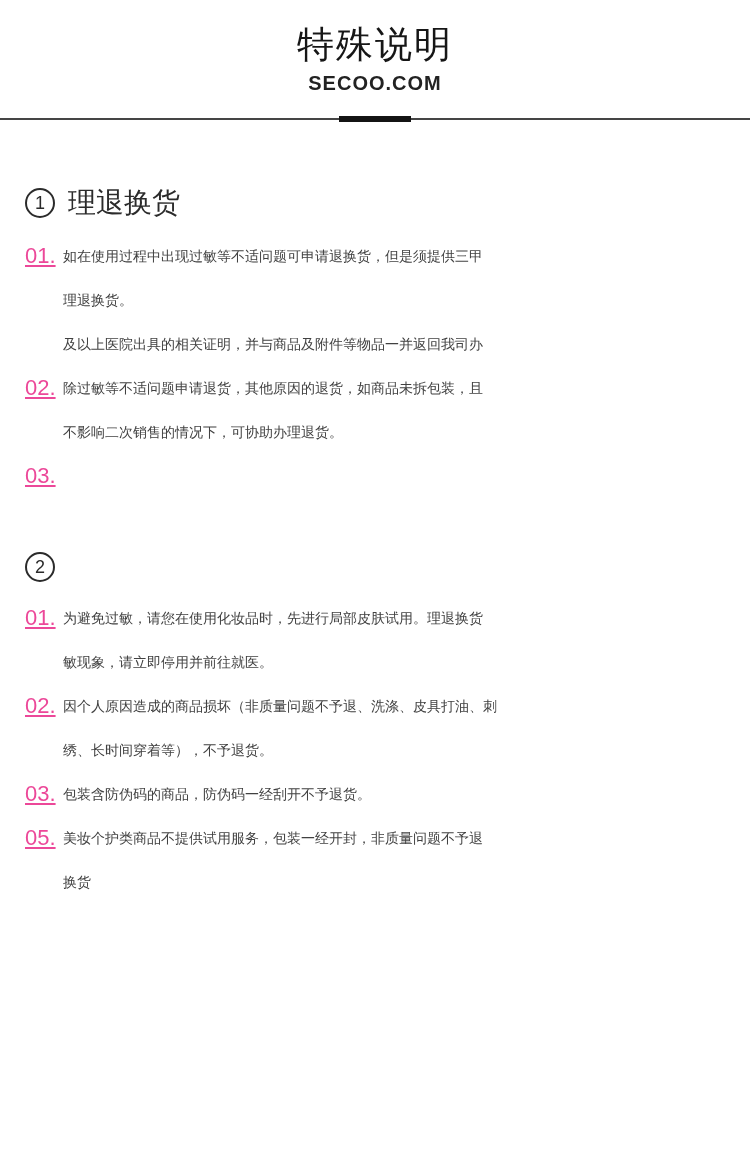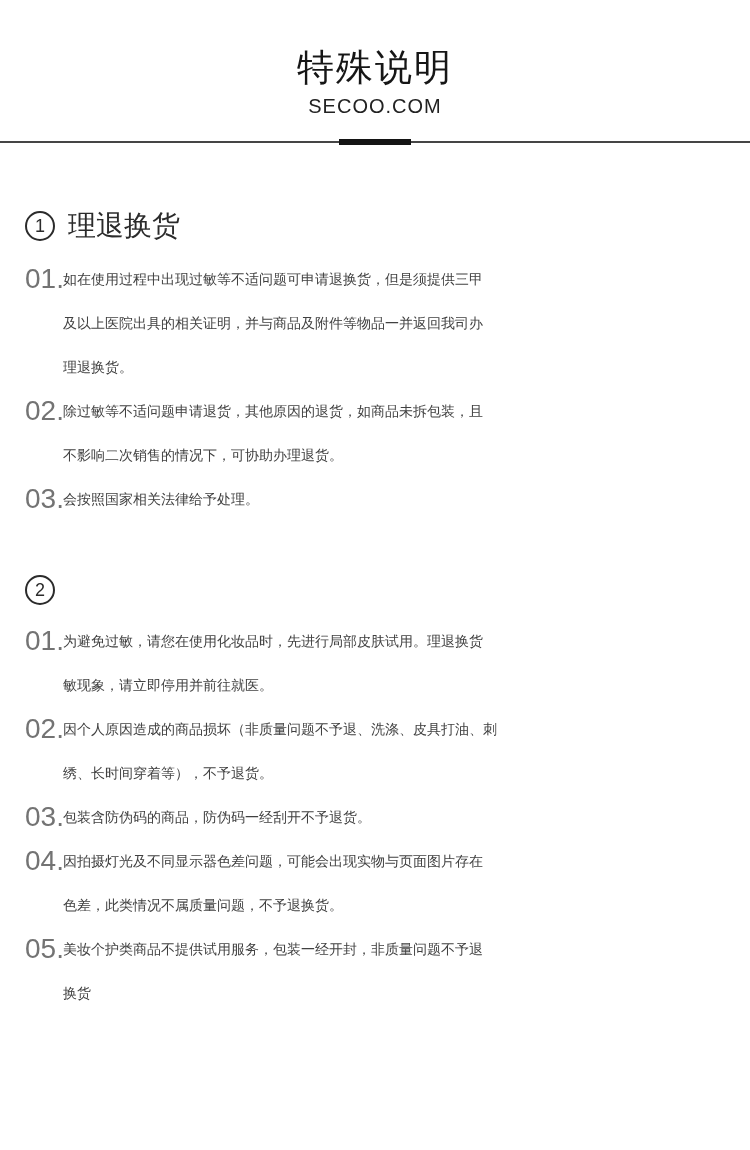--- a/index.html
+++ b/index.html
@@ -14,27 +14,26 @@
   .page { width: 750px; height: 1150px; background: #ffffff; }
 
   
   .header { text-align: center; padding-top: 24px; }
   .page-title {
     font-size: 37px;
     line-height: 42px;
     font-weight: 500;
     color: #161616;
     letter-spacing: 2px;
-    margin-top: 23px;
   }
   .brand-domain {
     margin-top: 5px;
     font-size: 20px;
     line-height: 24px;
-    font-weight: 400;
+    font-weight: 700;
     color: #222222;
     letter-spacing: 1px;
   }
 
   
   .divider {
     position: relative;
     margin-top: 23px;
     height: 2px;
     background: #454545;
@@ -74,23 +73,24 @@
     font-size: 18px;
     font-weight: 400;
     margin-right: 13px;
   }
 
   .items { margin-top: 14px; }
   .item { display: flex; }
   .item-num {
     flex: none;
     width: 38px;
-    font-size: 28px;
+    font-size: 22px;
     line-height: 44px;
-    color: #737373;
+    color: #ec4899;
+    text-decoration: underline;
   }
   .item-text {
     flex: 1;
     font-size: 14px;
     line-height: 44px;
     color: #414141;
   }
   .item-text .line { white-space: nowrap; }
 </style>
 </head>
@@ -110,35 +110,34 @@
   <div class="section section-return">
     <div class="section-heading">
       <span class="num-badge">1</span>
       <span>理退换货</span>
     </div>
     <div class="items">
       <div class="item">
         <div class="item-num">01.</div>
         <div class="item-text">
           <div class="line">如在使用过程中出现过敏等不适问题可申请退换货，但是须提供三甲</div>
+          <div class="line">理退换货。</div>
           <div class="line">及以上医院出具的相关证明，并与商品及附件等物品一并返回我司办</div>
-          <div class="line">理退换货。</div>
         </div>
       </div>
       <div class="item">
         <div class="item-num">02.</div>
         <div class="item-text">
           <div class="line">除过敏等不适问题申请退货，其他原因的退货，如商品未拆包装，且</div>
           <div class="line">不影响二次销售的情况下，可协助办理退货。</div>
         </div>
       </div>
       <div class="item">
         <div class="item-num">03.</div>
         <div class="item-text">
-          <div class="line">会按照国家相关法律给予处理。</div>
         </div>
       </div>
     </div>
   </div>
 
   <div class="section section-notes">
     <div class="section-heading">
       <span class="num-badge">2</span>
     </div>
     <div class="items">
@@ -156,27 +155,20 @@
           <div class="line">绣、长时间穿着等），不予退货。</div>
         </div>
       </div>
       <div class="item">
         <div class="item-num">03.</div>
         <div class="item-text">
           <div class="line">包装含防伪码的商品，防伪码一经刮开不予退货。</div>
         </div>
       </div>
       <div class="item">
-        <div class="item-num">04.</div>
-        <div class="item-text">
-          <div class="line">因拍摄灯光及不同显示器色差问题，可能会出现实物与页面图片存在</div>
-          <div class="line">色差，此类情况不属质量问题，不予退换货。</div>
-        </div>
-      </div>
-      <div class="item">
         <div class="item-num">05.</div>
         <div class="item-text">
           <div class="line">美妆个护类商品不提供试用服务，包装一经开封，非质量问题不予退</div>
           <div class="line">换货</div>
         </div>
       </div>
     </div>
   </div>
 
 </div>

